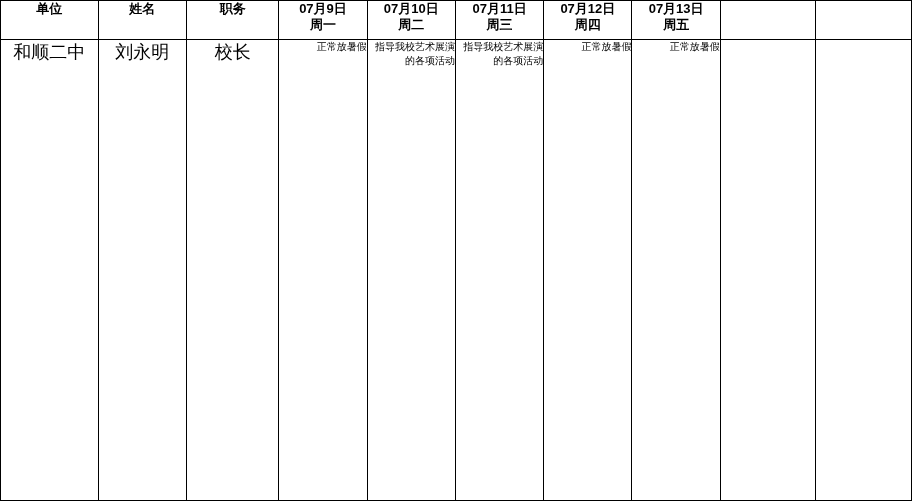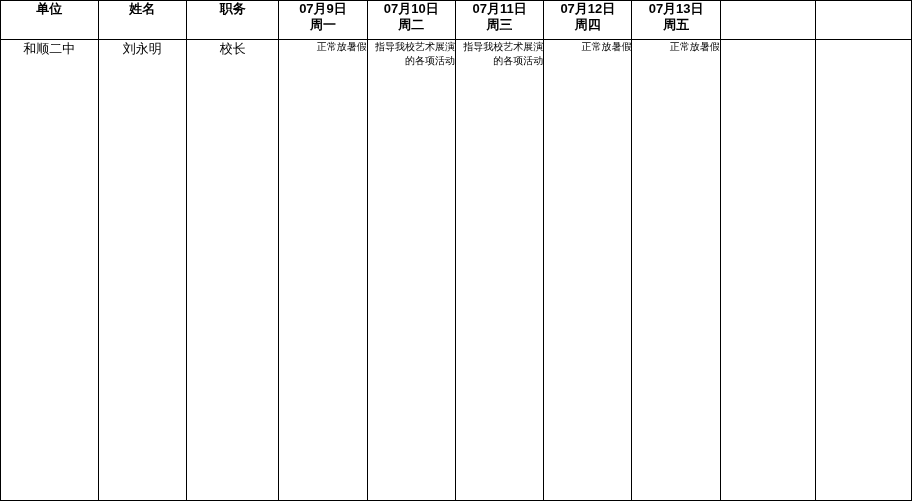--- a/index.html
+++ b/index.html
@@ -37,21 +37,21 @@
     line-height: 1.25;
   }
   .hdr .line1 { display: block; }
   .hdr .line2 { display: block; }
   
   .body-row td {
     height: 450px;
   }
   .cell-center {
     text-align: center;
-    font-size: 13px;
+    font-size: 18px;
     padding-top: 4px;
   }
   .cell-task {
     text-align: right;
     font-size: 10px;
     line-height: 1.35;
     padding: 4px 2px 0 3px;
     word-break: break-all;
   }
   .blank {

